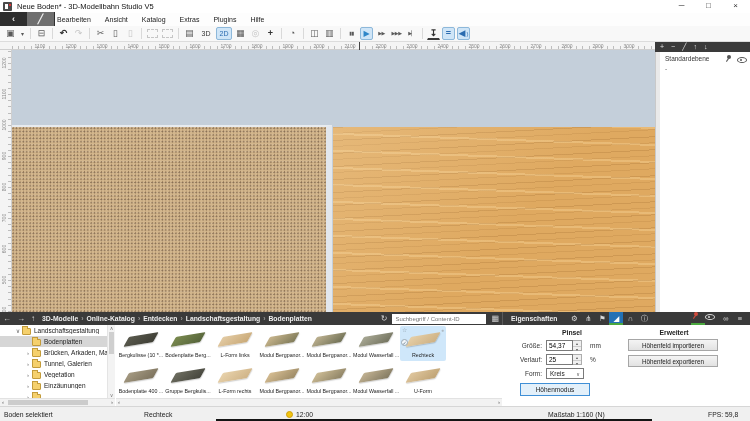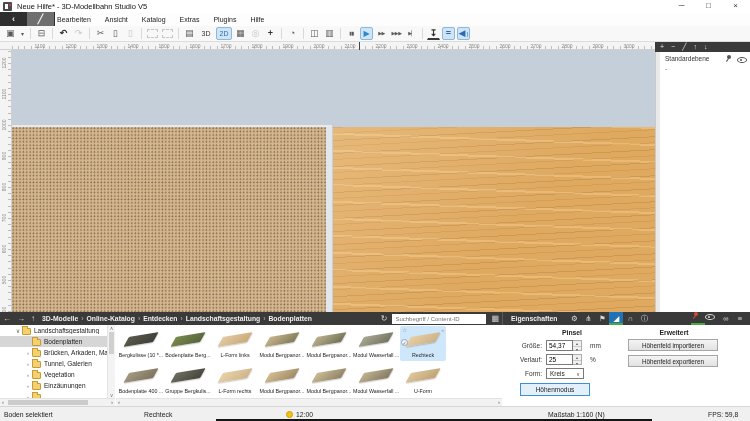--- a/index.html
+++ b/index.html
@@ -150,21 +150,21 @@
   .sun{position:absolute;left:286px;top:4.5px;width:7px;height:7px;border-radius:50%;background:#f2c40f;border:1px solid #cf9f0a}
   .bottom-strip{position:absolute;left:216px;top:419px;width:436px;height:2px;background:#141414}
 </style>
 </head>
 <body>
 
 <div id="app">
 
   <div class="titlebar">
     <span class="app-icon"></span>
-    <span class="title">Neue Hilfe* - 3D-Modellbahn Studio V5</span>
+    <span class="title">Neue Boden* - 3D-Modellbahn Studio V5</span>
     <span class="win-controls" id="win-controls">
         <span class="win-btn">─</span>
         <span class="win-btn">□</span>
         <span class="win-btn">×</span>
       </span>
   </div>
 
   <div class="menubar">
     <span class="menu-items" id="menu-items"><span class="menu-item">Bearbeiten</span><span class="menu-item">Ansicht</span><span class="menu-item">Katalog</span><span class="menu-item">Extras</span><span class="menu-item">Plugins</span><span class="menu-item">Hilfe</span></span>
     <span class="quickbar" id="quickbar">

